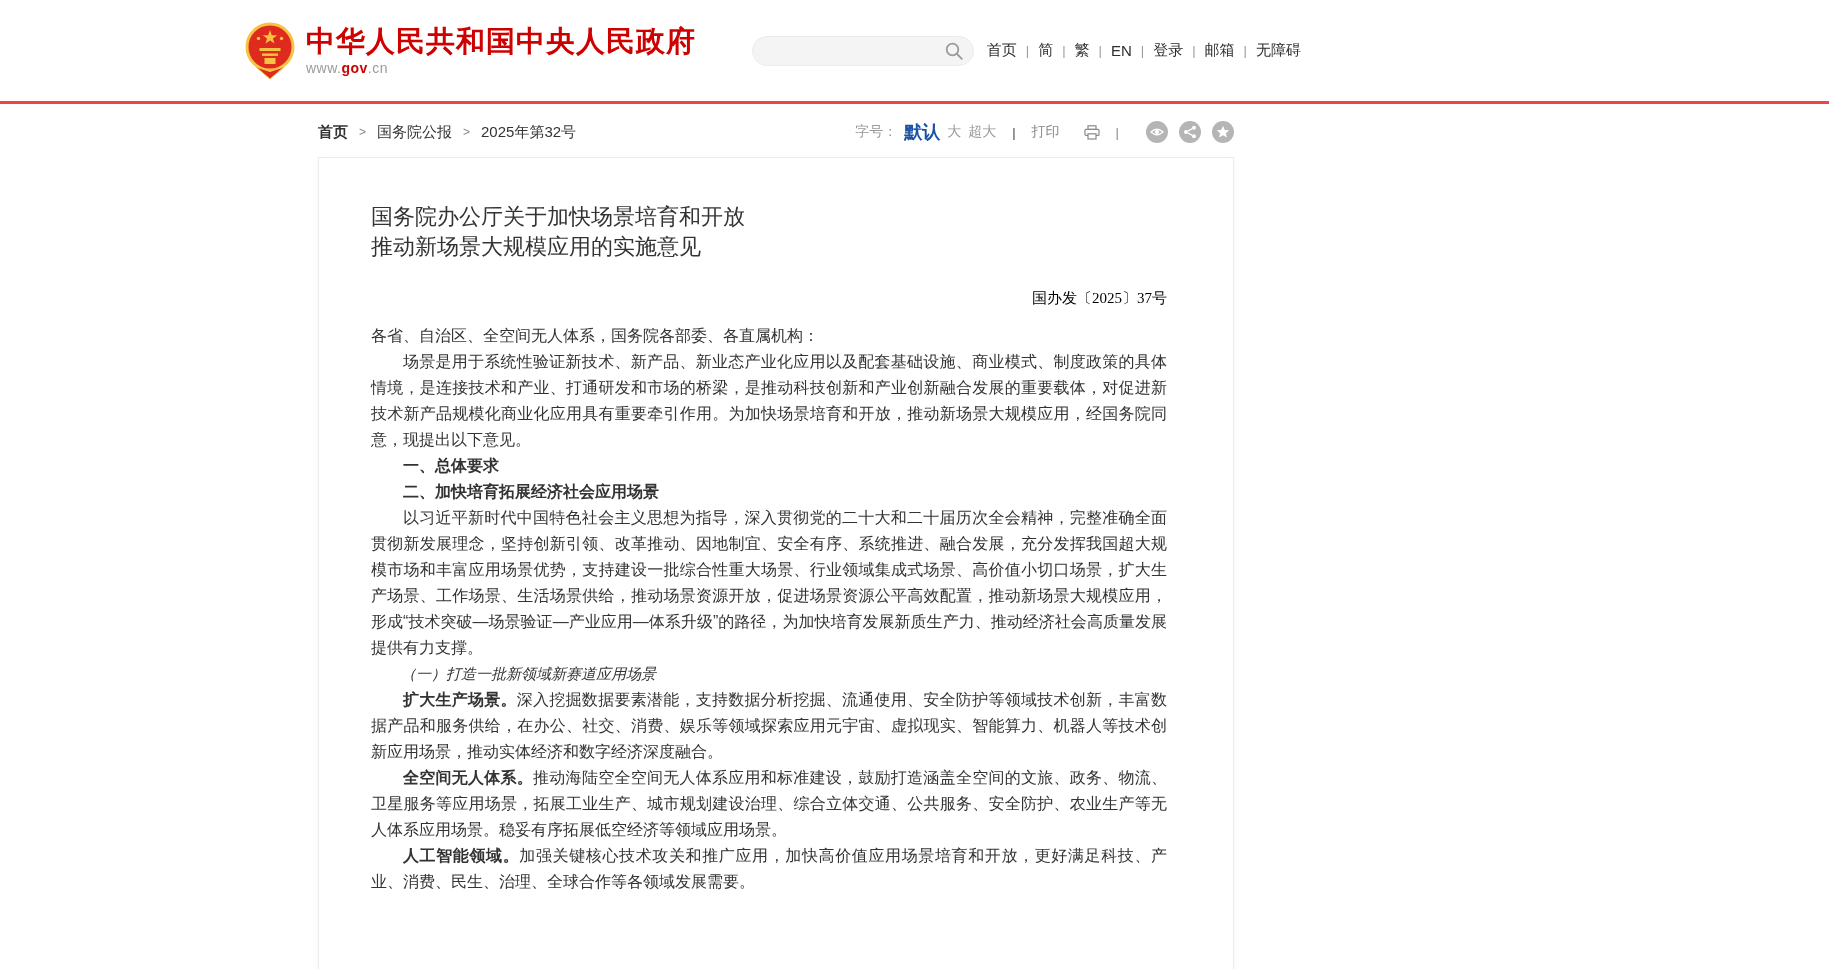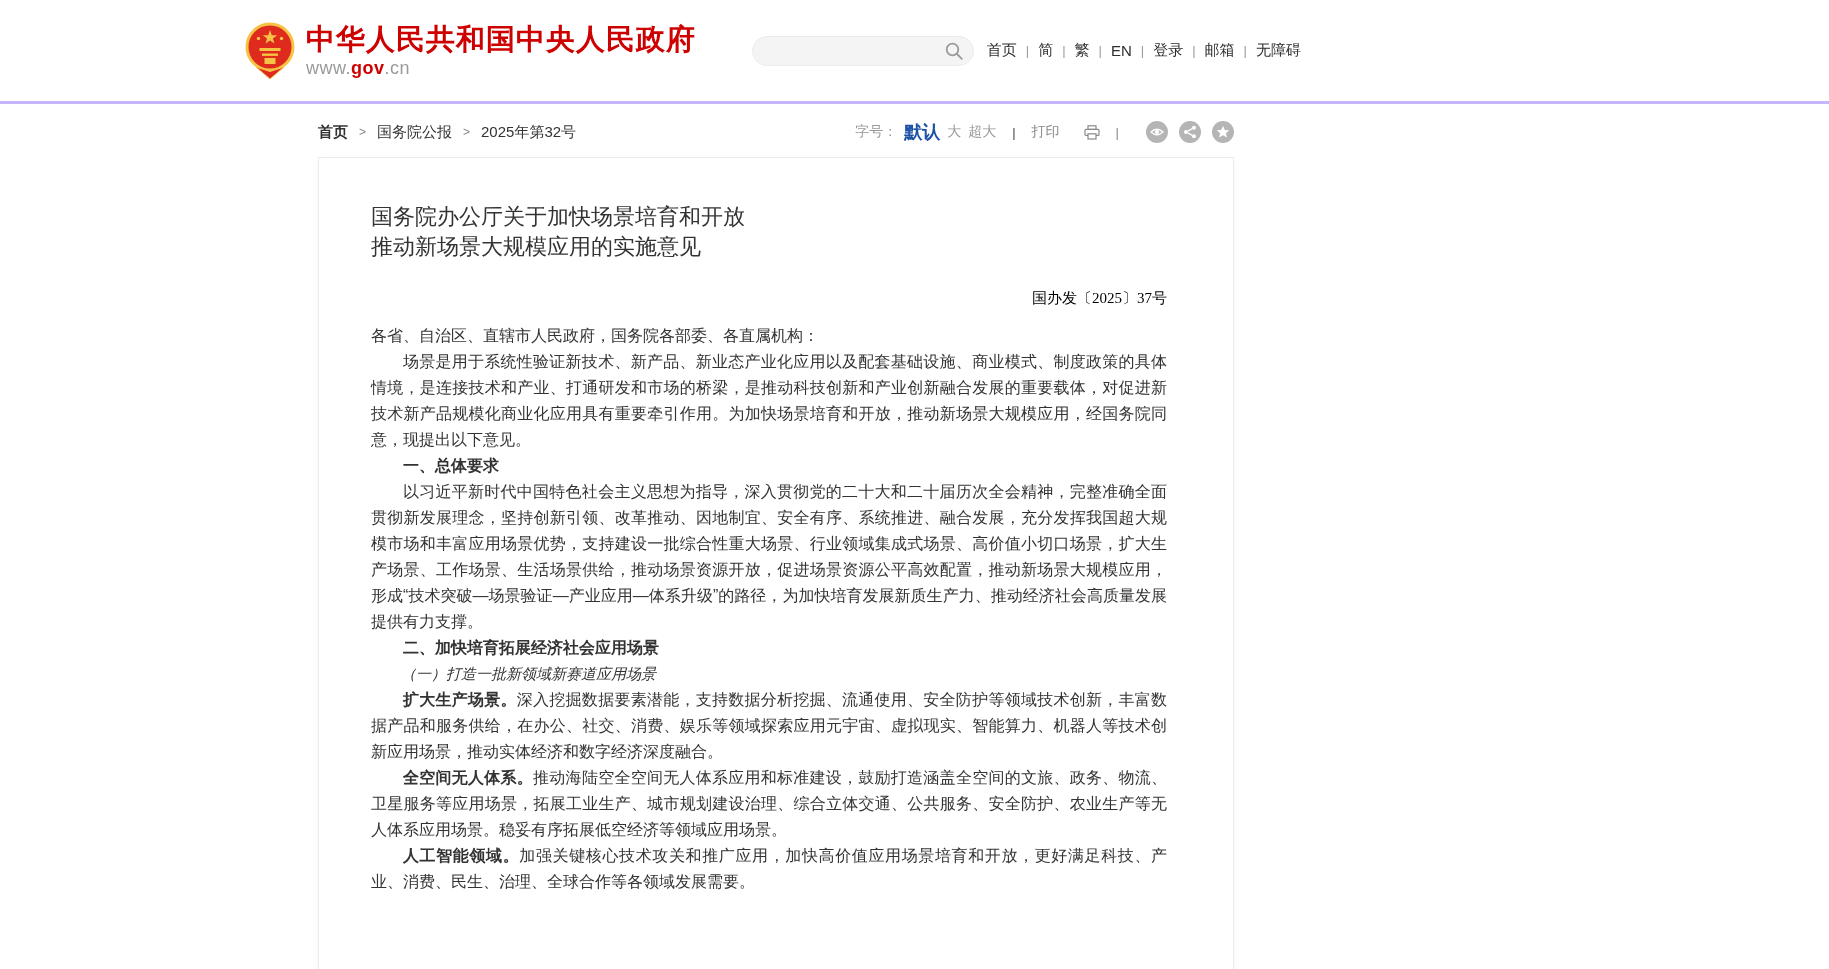--- a/index.html
+++ b/index.html
@@ -2,29 +2,29 @@
 <html><head>
 <meta charset="utf-8">
 <style>
   * { margin:0; padding:0; box-sizing:border-box; }
   html,body { background:#fff; }
   body {
     width:1829px; height:969px; position:relative; overflow:hidden;
     font-family:"Liberation Sans","DejaVu Sans",sans-serif; color:#333;
   }
   
-  .header { height:104px; background:#fff; border-bottom:3px solid #c4b5fd; }
+  .header { height:104px; background:#fff; border-bottom:3px solid #ef4444; }
   .header-inner {
     width:1056px; margin-left:245px; height:100%;
     display:flex; align-items:center; justify-content:space-between;
   }
   .logo { display:flex; align-items:center; gap:11px; cursor:pointer; }
   .logo-text { display:flex; flex-direction:column; }
   .site-title { font-size:29px; font-weight:bold; color:#CD0200; letter-spacing:1px; line-height:32px; }
-  .site-url { font-size:18px; color:#9a9a9a; margin-top:3px; letter-spacing:.5px; }
+  .site-url { font-size:14px; color:#9a9a9a; margin-top:3px; letter-spacing:.5px; }
   .site-url .gov { color:#CD0200; font-weight:bold; }
   .header-right { display:flex; align-items:center; gap:13px; }
   .search-box {
     width:222px; height:30px; background:#f4f4f4; border:1px solid #ececec;
     border-radius:15px; display:flex; align-items:center; padding:0 10px 0 14px;
   }
   .search-input { flex:1; border:none; background:transparent; outline:none; font-size:13px; color:#555; min-width:0; }
   .search-btn { border:none; background:transparent; cursor:pointer; display:flex; align-items:center; }
   .nav { display:flex; align-items:center; font-size:15px; color:#2d2d2d; white-space:nowrap; }
   .nav a { color:#2d2d2d; text-decoration:none; cursor:pointer; }
@@ -168,23 +168,23 @@
   </div>
 </div>
 
 <main class="doc-card">
   <h1 class="doc-title">
     <div>国务院办公厅关于加快场景培育和开放</div>
     <div>推动新场景大规模应用的实施意见</div>
   </h1>
   <div class="doc-number">国办发〔2025〕37号</div>
   <div class="doc-body">
-      <p class="para salutation">各省、自治区、直辖市人民政府，国务院各部委、各直属机构：</p>
+      <p class="para salutation">各省、自治区、全空间无人体系，国务院各部委、各直属机构：</p>
       <p class="para body">场景是用于系统性验证新技术、新产品、新业态产业化应用以及配套基础设施、商业模式、制度政策的具体情境，是连接技术和产业、打通研发和市场的桥梁，是推动科技创新和产业创新融合发展的重要载体，对促进新技术新产品规模化商业化应用具有重要牵引作用。为加快场景培育和开放，推动新场景大规模应用，经国务院同意，现提出以下意见。</p>
       <p class="para heading">一、总体要求</p>
+      <p class="para heading">二、加快培育拓展经济社会应用场景</p>
       <p class="para body">以习近平新时代中国特色社会主义思想为指导，深入贯彻党的二十大和二十届历次全会精神，完整准确全面贯彻新发展理念，坚持创新引领、改革推动、因地制宜、安全有序、系统推进、融合发展，充分发挥我国超大规模市场和丰富应用场景优势，支持建设一批综合性重大场景、行业领域集成式场景、高价值小切口场景，扩大生产场景、工作场景、生活场景供给，推动场景资源开放，促进场景资源公平高效配置，推动新场景大规模应用，形成“技术突破—场景验证—产业应用—体系升级”的路径，为加快培育发展新质生产力、推动经济社会高质量发展提供有力支撑。</p>
-      <p class="para heading">二、加快培育拓展经济社会应用场景</p>
       <p class="para kaiti">（一）打造一批新领域新赛道应用场景</p>
       <p class="para lead"><span class="lead-text">扩大生产场景。</span>深入挖掘数据要素潜能，支持数据分析挖掘、流通使用、安全防护等领域技术创新，丰富数据产品和服务供给，在办公、社交、消费、娱乐等领域探索应用元宇宙、虚拟现实、智能算力、机器人等技术创新应用场景，推动实体经济和数字经济深度融合。</p>
       <p class="para lead"><span class="lead-text">全空间无人体系。</span>推动海陆空全空间无人体系应用和标准建设，鼓励打造涵盖全空间的文旅、政务、物流、卫星服务等应用场景，拓展工业生产、城市规划建设治理、综合立体交通、公共服务、安全防护、农业生产等无人体系应用场景。稳妥有序拓展低空经济等领域应用场景。</p>
       <p class="para lead"><span class="lead-text">人工智能领域。</span>加强关键核心技术攻关和推广应用，加快高价值应用场景培育和开放，更好满足科技、产业、消费、民生、治理、全球合作等各领域发展需要。</p>
     </div>
 </main>
 
 </body></html>

